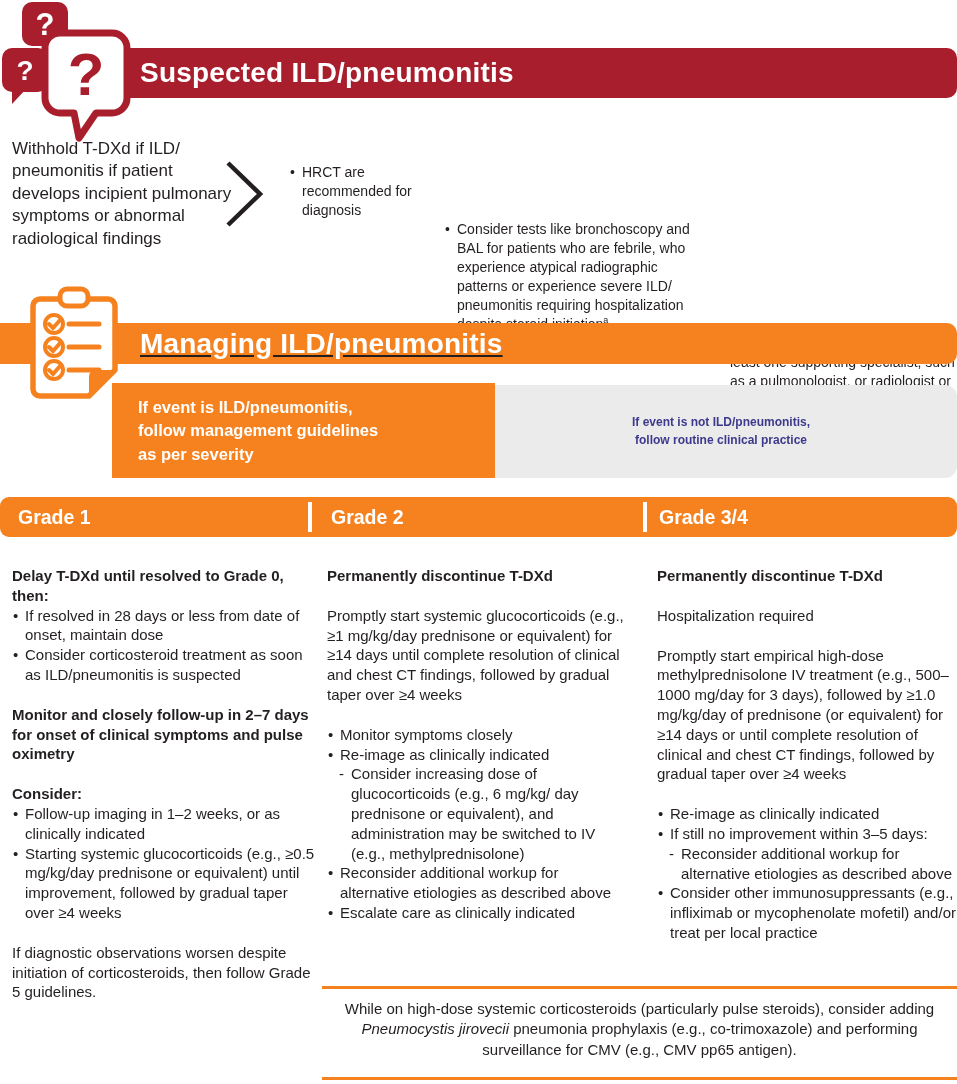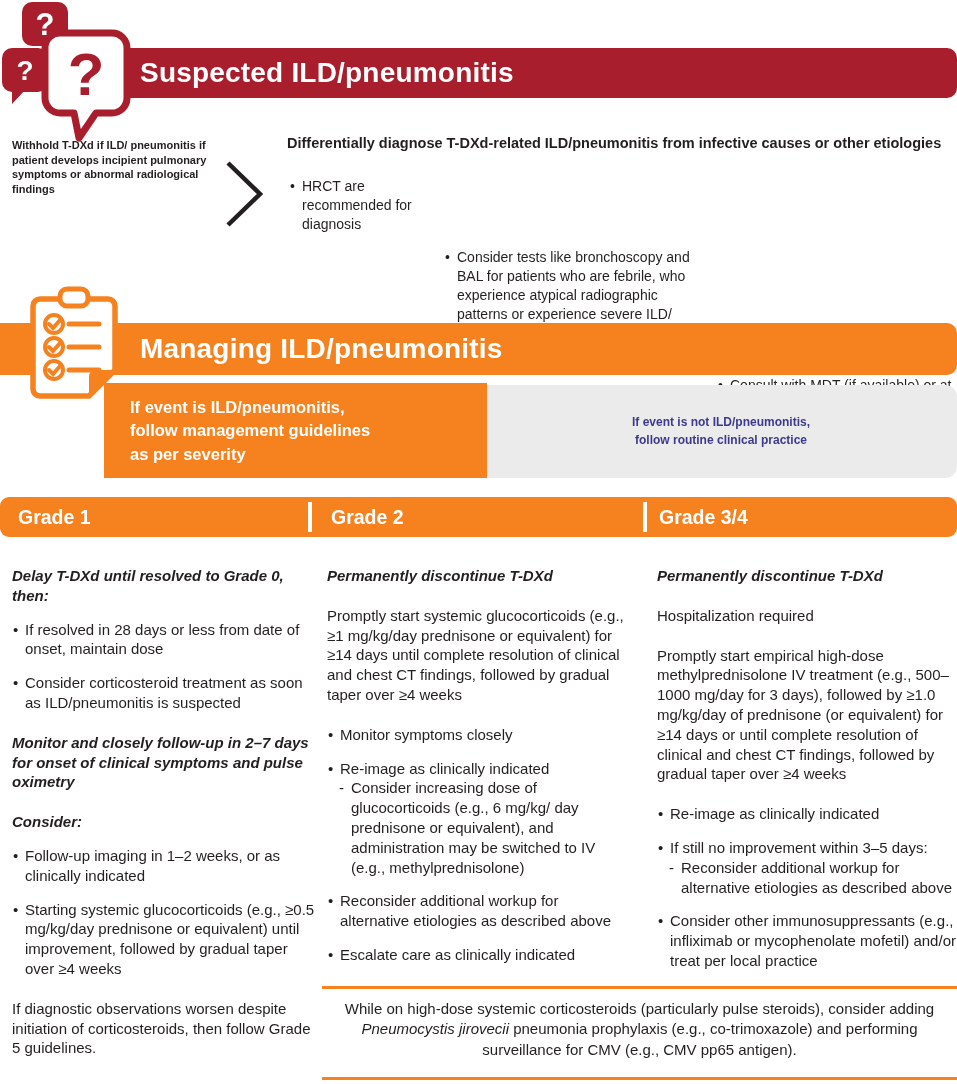--- a/index.html
+++ b/index.html
@@ -7,46 +7,46 @@
   body {
     font-family:"Liberation Sans","DejaVu Sans",sans-serif;
     color:var(--text-dark,#231F20);
   }
   #canvas { position:relative; width:957px; height:1084px; background:#fff; overflow:hidden; }
 
   
   .bar { position:absolute; display:flex; align-items:center; z-index:1; }
   .red-bar { left:100px; right:0; top:48px; height:50px; background:var(--dark-red,#A91E2D); border-radius:0 10px 10px 0; }
   .red-bar .bar-title { margin-left:40px; }
-  .orange-bar { left:0; right:0; top:323px; height:52px; background:var(--orange,#F5821F); border-radius:0 10px 10px 0; }
+  .orange-bar { left:0; right:0; top:323px; height:41px; background:var(--orange,#F5821F); border-radius:0 10px 10px 0;text-decoration:underline; }
   .orange-bar .bar-title { margin-left:140px; }
   .bar-title { color:#fff; font-weight:bold; font-size:28px; letter-spacing:.2px; white-space:nowrap; }
 
   .bubbles { position:absolute; left:0; top:0; width:140px; height:145px; z-index:2; }
   .clipboard { position:absolute; left:22px; top:286px; width:104px; height:120px; z-index:3; }
 
   
-  .withhold { position:absolute; left:12px; top:138px; width:222px; font-weight:bold; font-size:11px; line-height:1.32; }
+  .withhold { position:absolute; left:12px; top:138px; width:222px; font-weight:normal; font-size:17px; line-height:1.32; }
   .chevron { position:absolute; left:222px; top:158px; width:48px; height:72px; }
   .diag-heading { position:absolute; left:287px; top:134px; width:670px; font-weight:bold; font-size:14.5px; line-height:1.3; }
   .diag-col { position:absolute; top:163px; font-size:14px; line-height:1.36; }
   .diag-col1 { left:289px; width:155px; }
   .diag-col2 { left:444px; width:268px; }
   .diag-col3 { left:717px; width:238px; }
 
-  .bullet { position:relative; padding-left:13px;margin-top:14px; }
+  .bullet { position:relative; padding-left:13px; }
   .bullet::before { content:"\2022"; position:absolute; left:1px; }
   .sub-bullet { position:relative; padding-left:24px; }
   .sub-bullet::before { content:"-"; position:absolute; left:12px; }
 
   sup { font-size:9px; vertical-align:super; line-height:0; }
 
   
   .ild-box {
-    position:absolute; left:104px; top:383px; width:383px; height:95px;
+    position:absolute; left:112px; top:383px; width:383px; height:95px;
     background:var(--orange,#F5821F); color:#fff; font-weight:bold; font-size:16.5px;
     line-height:1.42; white-space:pre-line; padding:13px 0 0 26px; z-index:2;
   }
   .not-ild-box {
     position:absolute; left:485px; top:385px; width:472px; height:93px;
     background:var(--light-gray,#EBEBEB); color:var(--purple,#3D3A8D); font-weight:bold; font-size:12px;
     line-height:1.42; white-space:pre-line; display:flex; align-items:center; justify-content:center;
     text-align:center; border-radius:4px 12px 12px 4px;
   }
 
@@ -55,21 +55,21 @@
   .grade-label { position:absolute; top:50%; transform:translateY(-50%); color:#fff; font-weight:bold; font-size:19.5px; white-space:nowrap; }
   .g1 { left:18px; } .g2 { left:331px; } .g3 { left:659px; }
   .grade-sep { position:absolute; top:5px; bottom:5px; width:4px; background:#fff; }
   .sep1 { left:308px; } .sep2 { left:643px; }
 
   
   .col { position:absolute; top:566px; font-size:15px; line-height:1.32; }
   .col1 { left:12px;  width:303px; }
   .col2 { left:327px; width:304px; }
   .col3 { left:657px; width:299px; }
-  .b { font-weight:bold;font-style:italic; }
+  .b { font-weight:bold; }
   .gap { margin-top:20px; }
 
   
   .footnote {
     position:absolute; left:322px; top:986px; width:635px;
     border-top:3px solid var(--orange,#F5821F); border-bottom:3px solid var(--orange,#F5821F);
     padding:10px 6px 17px; text-align:center; font-size:15px; line-height:1.35;
   }
 </style>
 </head>
@@ -97,21 +97,20 @@
       <text x="86" y="95" text-anchor="middle" font-size="60" font-weight="bold" fill="#A91E2D" font-family="Liberation Sans, DejaVu Sans, sans-serif">?</text>
     </g>
   </svg>
 
   <div class="withhold">Withhold T-DXd if ILD/ pneumonitis if patient develops incipient pulmonary symptoms or abnormal radiological findings</div>
 
   <svg class="chevron" viewBox="0 0 48 72" aria-hidden="true">
     <path d="M6,5 L38,36 L6,67" fill="none" stroke="#231F20" stroke-width="4.5"></path>
   </svg>
 
-  <div class="diag-heading">Differentially diagnose T-DXd-related ILD/pneumonitis from infective causes or other etiologies</div>
 
   <div class="diag-col diag-col1 bullet">HRCT are recommended for diagnosis</div>
 
   <div class="diag-col diag-col2 bullet"><span>Consider tests like bronchoscopy and BAL for patients who are febrile, who experience atypical radiographic patterns or experience severe ILD/ pneumonitis requiring hospitalization despite steroid initiation</span><sup>a</sup></div>
 
   <div class="diag-col diag-col3 bullet">Consult with MDT (if available) or at least one supporting specialist, such as a pulmonologist, or radiologist or infectious disease specialist</div>
 
   <div class="bar orange-bar">
     <span class="bar-title">Managing ILD/pneumonitis</span>
   </div>

